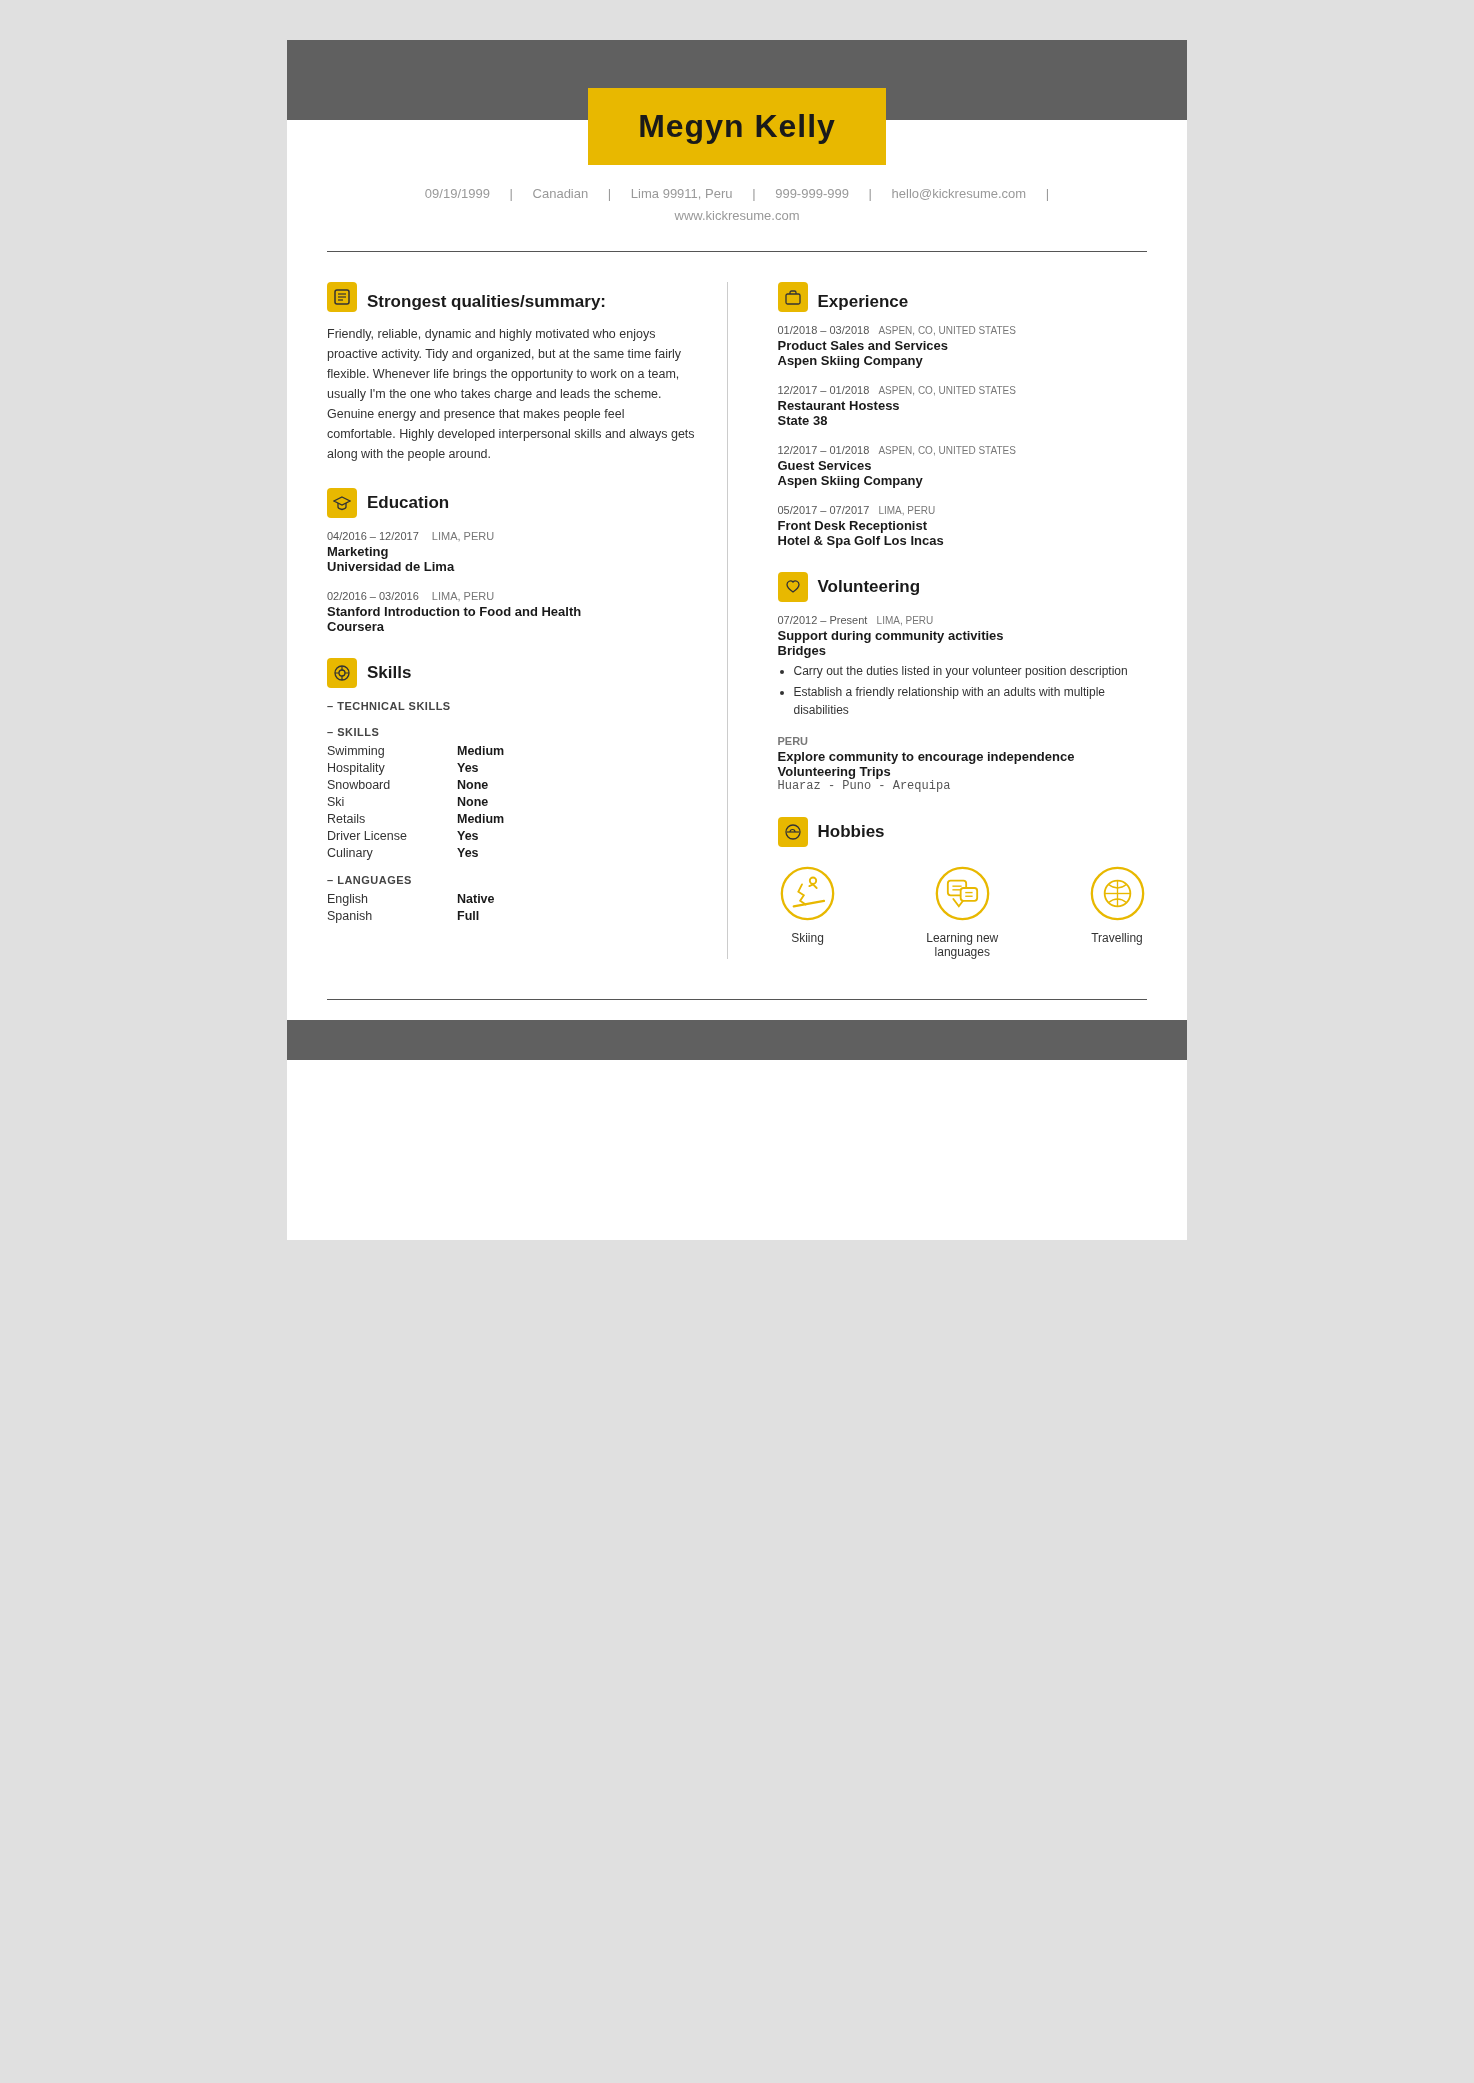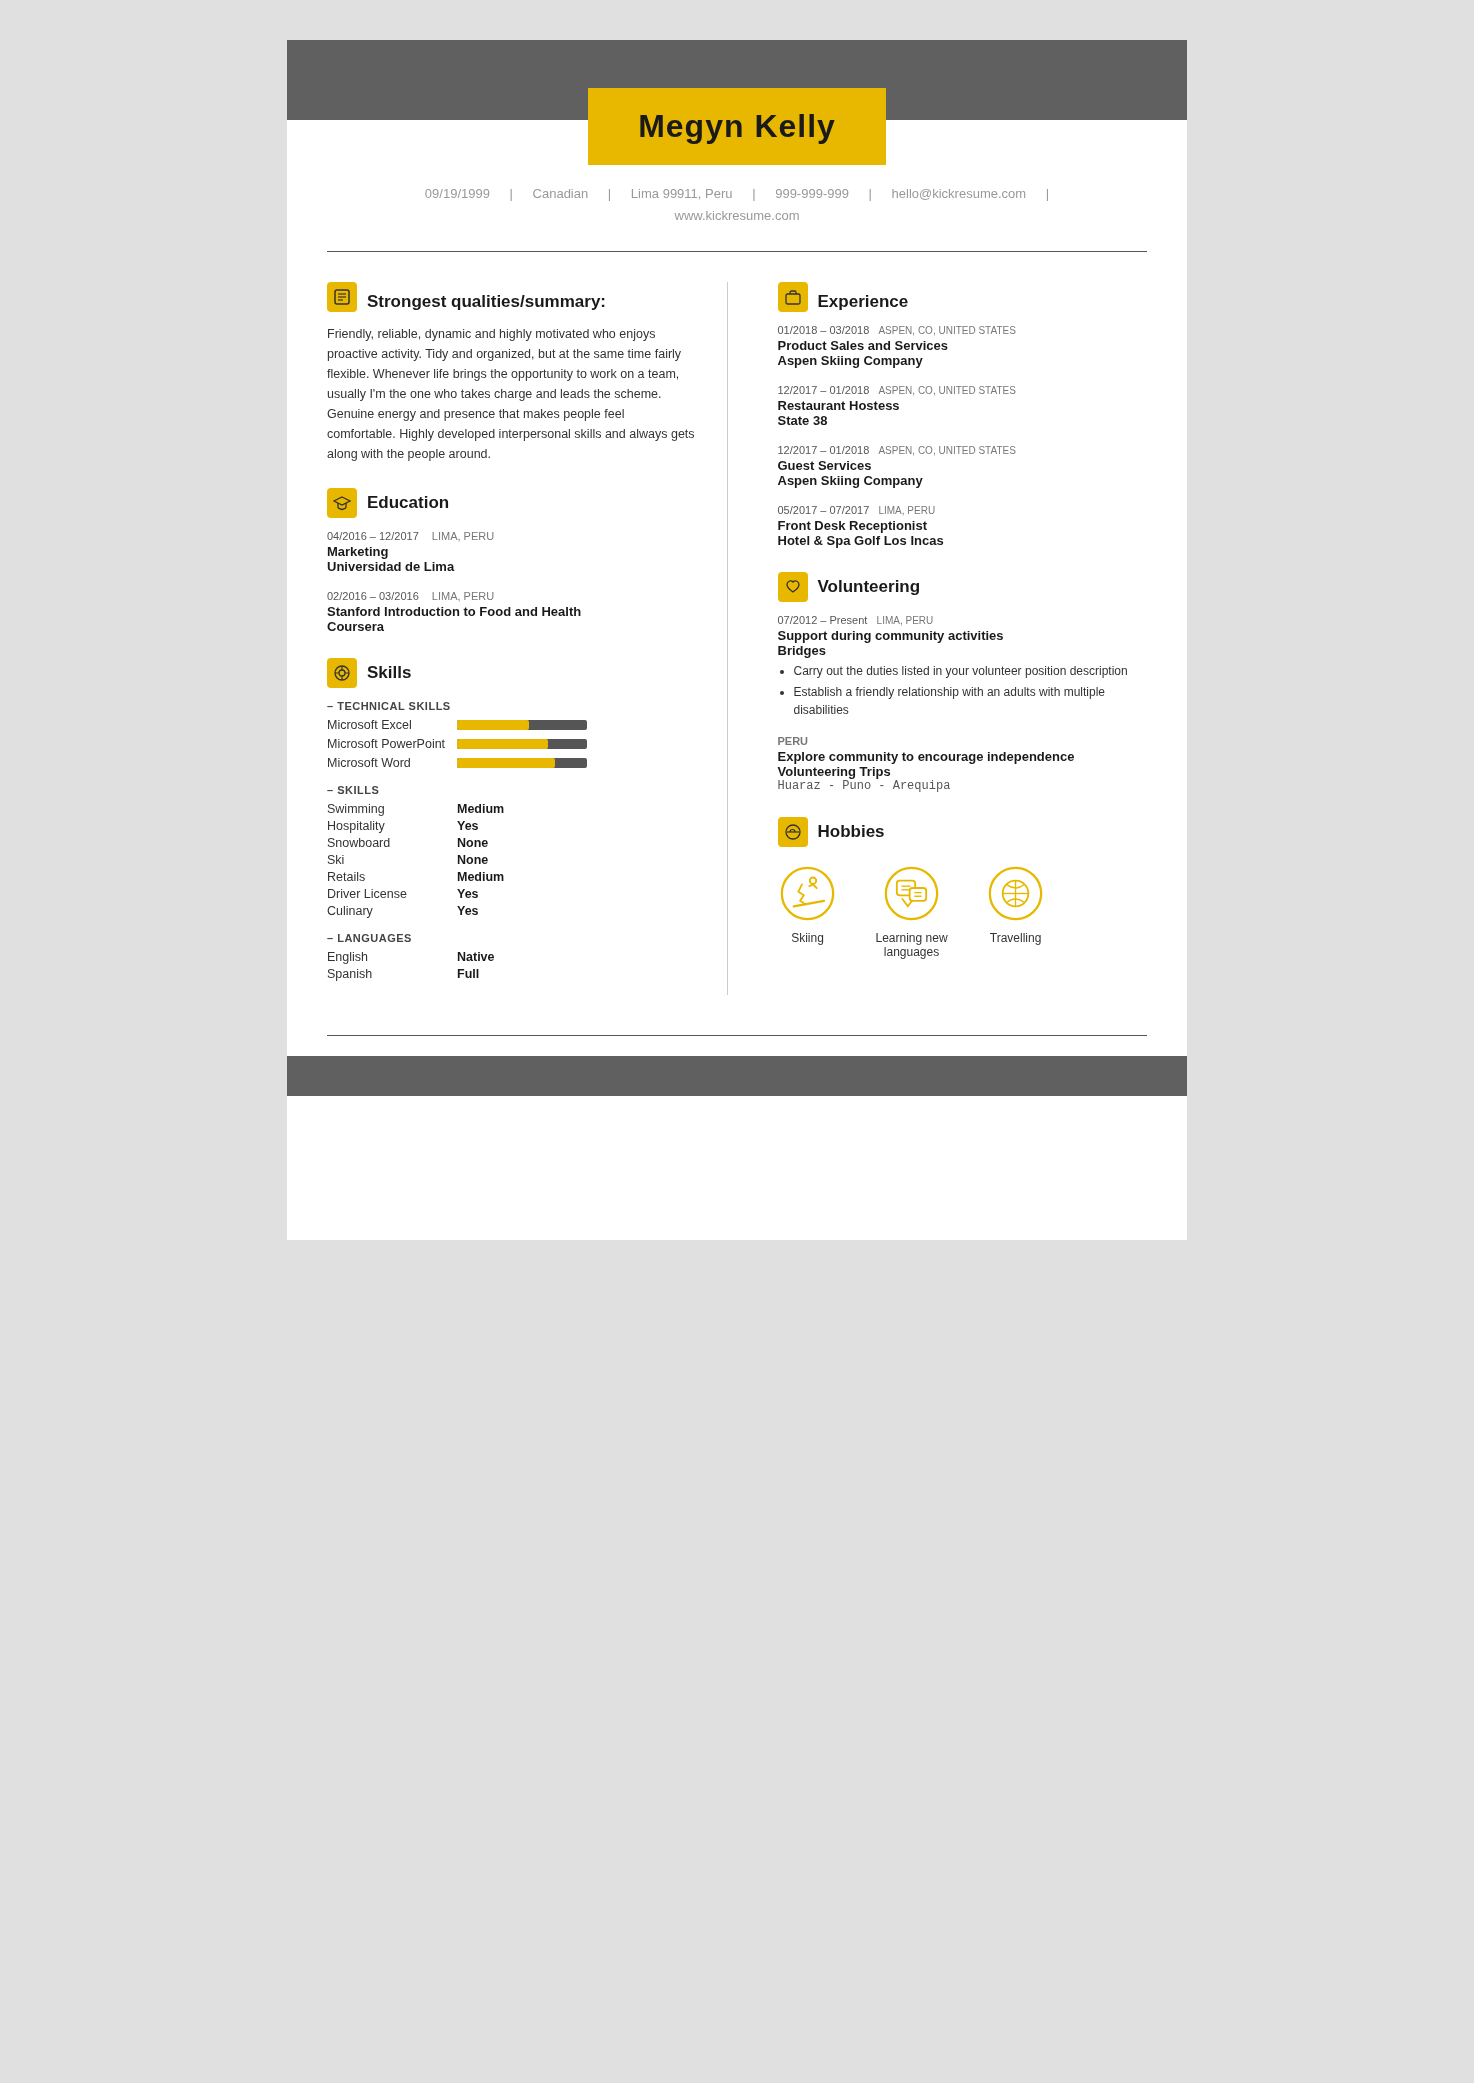--- a/index.html
+++ b/index.html
@@ -194,21 +194,21 @@
     }
     .vol-subtitle {
       font-size: 12px;
       color: #555;
       font-family: Liberation Mono, monospace;
     }
     .hobbies-icons {
       display: flex;
       gap: 38px;
       margin-top: 16px;
-      justify-content: flex-start;
+      justify-content: space-between;
     }
     .hobby-item {
       display: flex;
       flex-direction: column;
       align-items: center;
       gap: 8px;
     }
     .hobby-icon-circle {
       width: 60px;
       height: 60px;
@@ -315,40 +315,20 @@
             <circle cx="9" cy="9" r="7" stroke="#333" stroke-width="1.3" fill="none"></circle>
             <circle cx="9" cy="9" r="3" stroke="#333" stroke-width="1.3" fill="none"></circle>
             <path d="M9 2v4M9 12v4M2 9h4M12 9h4" stroke="#333" stroke-width="1.2"></path>
           </svg>
         </div>
         <span class="section-title">Skills</span>
       </div>
 
       <div class="skills-subsection">
         <div class="skills-sub-label">– Technical Skills</div>
-        <div id="technical-skill-bars">
-            <div class="skill-bar-row">
-    <span class="skill-bar-label">Microsoft Excel</span>
-    <div class="skill-bar-track">
-      <div class="skill-bar-fill" style="width:55%"></div>
-    </div>
-  </div>
-            <div class="skill-bar-row">
-    <span class="skill-bar-label">Microsoft PowerPoint</span>
-    <div class="skill-bar-track">
-      <div class="skill-bar-fill" style="width:70%"></div>
-    </div>
-  </div>
-            <div class="skill-bar-row">
-    <span class="skill-bar-label">Microsoft Word</span>
-    <div class="skill-bar-track">
-      <div class="skill-bar-fill" style="width:75%"></div>
-    </div>
-  </div>
-          </div>
       </div>
 
       <div class="skills-subsection">
         <div class="skills-sub-label">– Skills</div>
         <div id="skills-text-rows">
             <div class="skill-text-row">
     <span class="skill-text-label">Swimming</span>
     <span class="skill-text-value">Medium</span>
   </div>
             <div class="skill-text-row">

